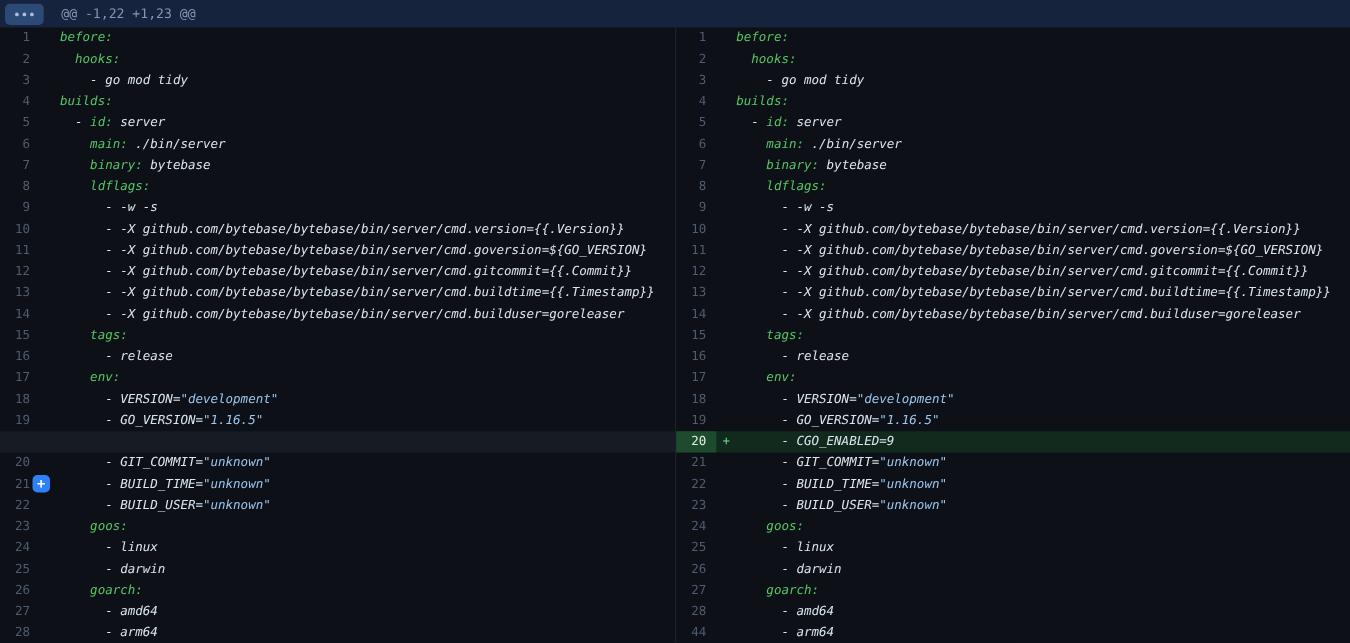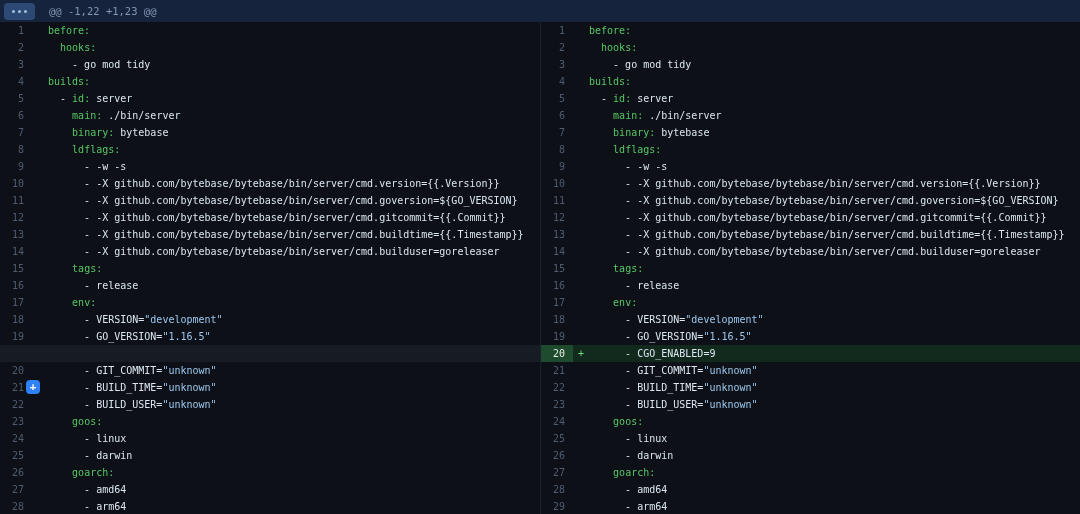--- a/index.html
+++ b/index.html
@@ -75,20 +75,21 @@
     cursor:pointer;
     user-select:none;
   }
   .code{
     flex:1;
     position:relative;
     padding-left:16px;
     white-space:pre;
     overflow:hidden;
     color:var(--code);
+    font-style:italic;
   }
   .seg-k{color:var(--key);}
   .seg-d{color:var(--code);}
   .seg-s{color:var(--str);}
   .marker{
     position:absolute;left:5px;top:0;
     color:var(--plus);
   }
   .row.spacer{background:var(--spacer-bg);}
   .row.added{background:var(--added-bg);}
@@ -348,18 +349,18 @@
         </div>
         <div class="row">
           <span class="num">27</span>
           <span class="code"><span class="seg-d">    </span><span class="seg-k">goarch:</span></span>
         </div>
         <div class="row">
           <span class="num">28</span>
           <span class="code"><span class="seg-d">      - amd64</span></span>
         </div>
         <div class="row">
-          <span class="num">29</span>
+          <span class="num">44</span>
           <span class="code"><span class="seg-d">      - arm64</span></span>
         </div>
       </div>
   </div>
 </div>
 
 </body></html>

